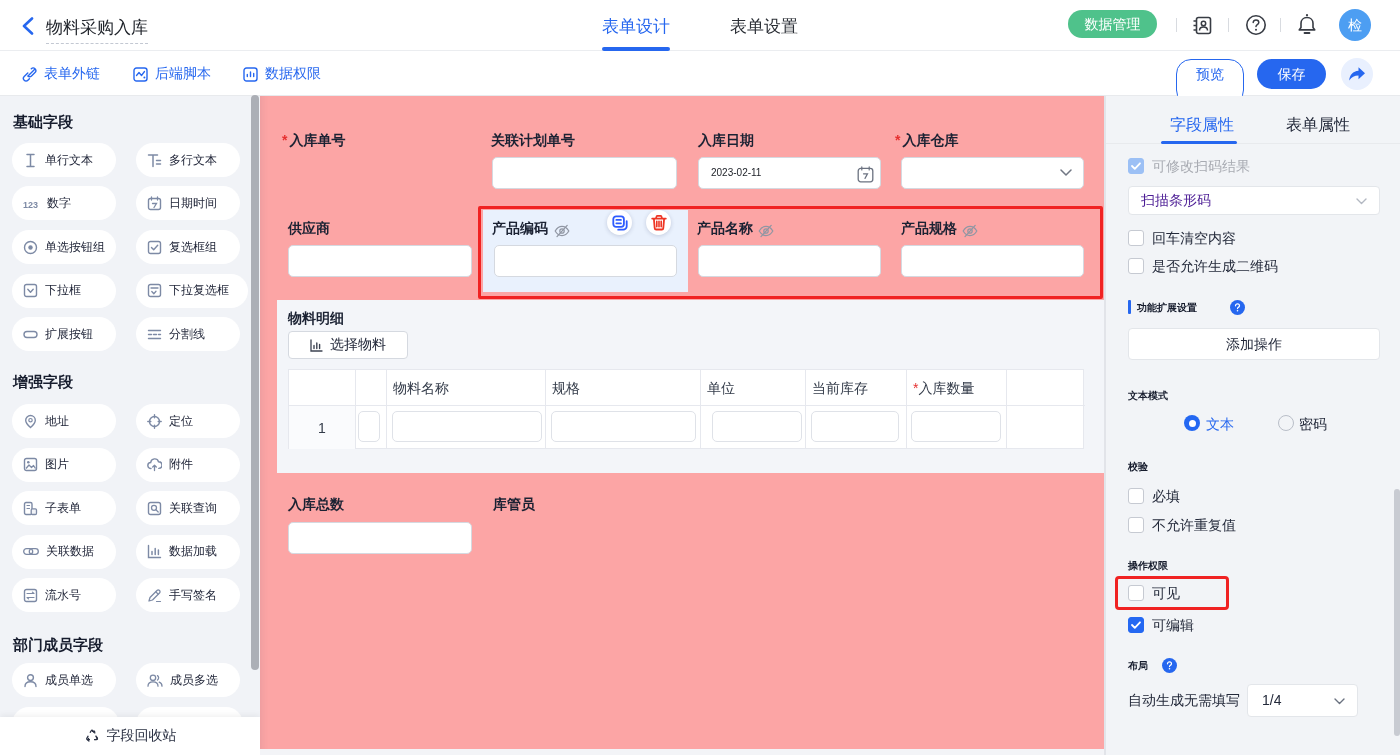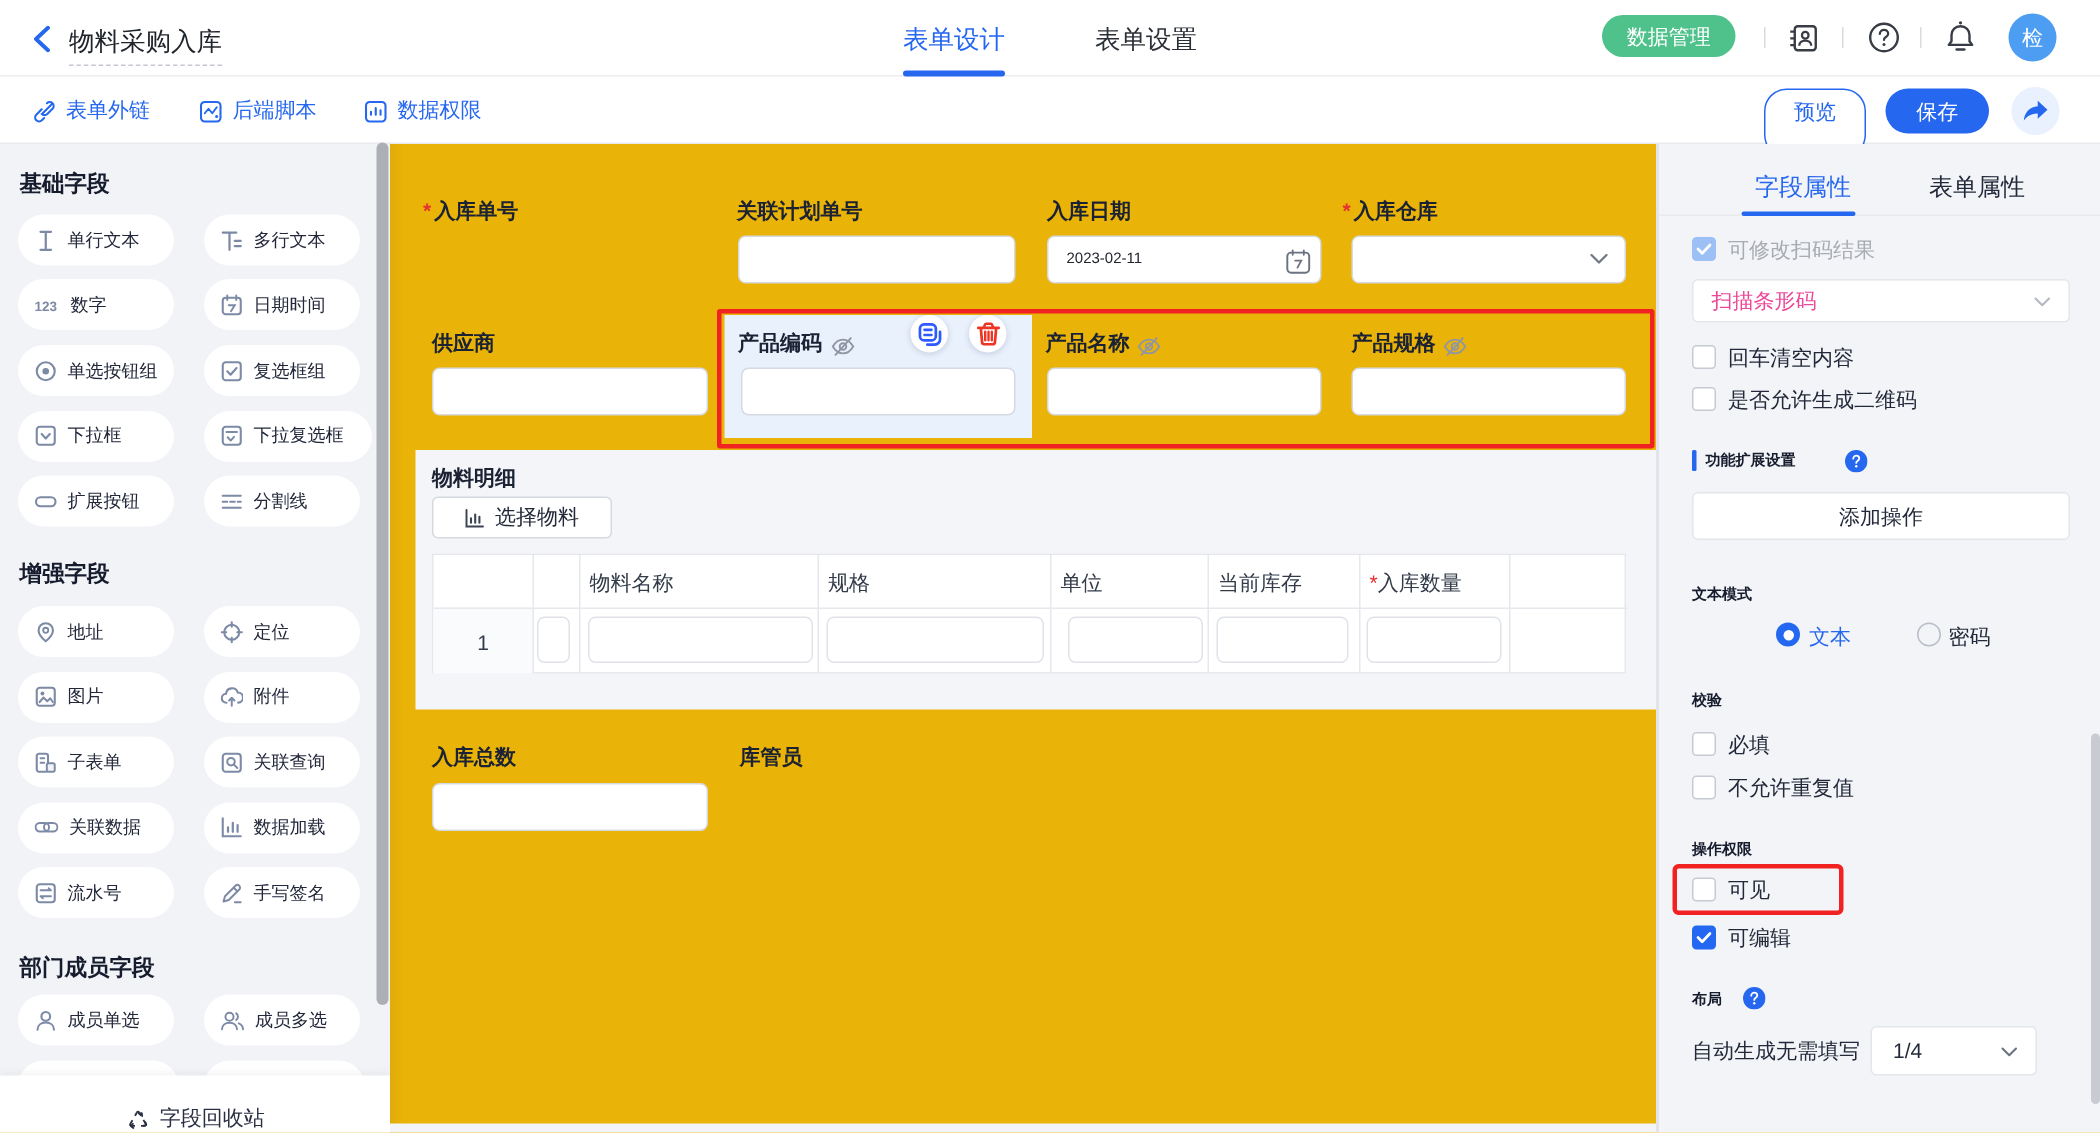--- a/index.html
+++ b/index.html
@@ -21,23 +21,23 @@
 .tlink { position:absolute; top:13px; color:#2667ef; font-size:14px; display:flex; align-items:center; gap:7px; }
 .btn-preview { position:absolute; left:1176px; top:59px; width:68px; height:46px; border:1px solid #2667ef; border-radius:15px; color:#2667ef; font-size:14px; text-align:center; line-height:28px; background:#fff; }
 .btn-save { position:absolute; left:1257px; top:59px; width:69px; height:30px; border-radius:15px; color:#fff; font-size:14px; text-align:center; line-height:30px; background:#2667ef; }
 .btn-share { position:absolute; left:1341px; top:58px; width:32px; height:32px; border-radius:50%; background:#e9f0fe; }
 
 #side { position:absolute; left:0; top:96px; width:260px; height:659px; background:#f1f3f7; }
 #side .sec { position:absolute; left:13px; font-size:15px; font-weight:bold; color:#161c2d; }
 .pill { position:absolute; height:34px; min-width:104px; background:#fff; border-radius:17px; font-size:12px; color:#22273a; display:flex; align-items:center; padding:0 8px 0 11px; gap:7px; white-space:nowrap; }
 .pill svg { flex:0 0 auto; }
 #sidebar-thumb { position:absolute; left:251px; top:95px; width:8px; height:575px; background:#acafb6; border-radius:4px; }
-#recycle { position:absolute; left:0px; top:717px; width:260px; height:38px; background:#fff; box-shadow:0 -2px 6px rgba(0,0,0,.06); display:flex; align-items:flex-end; justify-content:center; gap:7px; font-size:14px; color:#2a3042; }
-
-#canvas { position:absolute; left:260px; top:96px; width:844px; height:659px; background:#eab308; box-shadow:inset 10px 0 10px -10px rgba(40,60,90,.12); }
+#recycle { position:absolute; left:0px; top:717px; width:260px; height:38px; background:#fff; box-shadow:0 -2px 6px rgba(0,0,0,.06); display:flex; align-items:center; justify-content:center; gap:7px; font-size:14px; color:#2a3042; }
+
+#canvas { position:absolute; left:260px; top:96px; width:844px; height:659px; background:#fca5a5; box-shadow:inset 10px 0 10px -10px rgba(40,60,90,.12); }
 .flabel { position:absolute; font-size:14px; font-weight:bold; color:#1b2233; white-space:nowrap; }
 .req::before { content:"*"; color:#e63030; margin-right:2px; }
 .inp { position:absolute; height:32px; background:#fff; border:1px solid #d5d9e0; border-radius:5px; }
 .inp-dis { position:absolute; height:32px; background:#f4f5f7; border-radius:4px; color:#b0b3ba; font-size:14px; line-height:32px; padding-left:9px; }
 .cellsel { position:absolute; background:#e9f1fd; }
 .redbox { position:absolute; border:3px solid #f02222; border-radius:2px; }
 .subsec { position:absolute; left:17px; top:204px; width:827px; height:173px; background:#f3f5f9; }
 .tbl { position:absolute; background:#fff; border:1px solid #e6e8ee; }
 .tbl .hcell { position:absolute; border-right:1px solid #e6e8ee; font-size:14px; color:#333b49; padding:10px 0 0 6px; }
 
@@ -297,21 +297,21 @@
   <div id="pdiv"></div>
   <div id="panel">
     <div style="position:absolute;left:0;top:0;width:294px;height:48px;border-bottom:1px solid #e8eaed"></div>
     <div class="ptab" style="left:64px;top:19px;color:#2667ef">字段属性</div>
     <div class="ptab" style="left:180px;top:19px;color:#23293a">表单属性</div>
     <div style="position:absolute;left:55px;top:45px;width:76px;height:3px;background:#2667ef;border-radius:2px"></div>
     <div class="pchk" style="top:62px;background:#9cc0f5;border-color:#9cc0f5"><svg width="14" height="14" viewBox="0 0 14 14" style="margin:0">
           <path d="M3 7 l2.8 2.8 L11 4.3" fill="none" stroke="#fff" stroke-width="1.8" stroke-linecap="round" stroke-linejoin="round"></path>
         </svg></div>
     <div class="plab" style="top:62px;color:#a8abb2">可修改扫码结果</div>
-    <div style="position:absolute;left:22px;top:90px;width:252px;height:29px;background:#fff;border:1px solid #e3e6ea;border-radius:4px;font-size:14px;color:#ec4899;line-height:27px;padding-left:12px">扫描条形码
+    <div style="position:absolute;left:22px;top:90px;width:252px;height:29px;background:#fff;border:1px solid #e3e6ea;border-radius:4px;font-size:14px;color:#4c1d95;line-height:27px;padding-left:12px">扫描条形码
       <svg style="position:absolute;right:12px;top:11px" width="11" height="7" viewBox="0 0 11 7">
           <path d="M1 1 l4.5 4.5 L10 1" fill="none" stroke="#b3b8c2" stroke-width="1.4" stroke-linecap="round" stroke-linejoin="round"></path>
         </svg>
     </div>
     <div class="pchk" style="top:134px"></div>
       <div class="plab" style="top:134px">回车清空内容</div>
     <div class="pchk" style="top:162px"></div>
       <div class="plab" style="top:162px">是否允许生成二维码</div>
     <div style="position:absolute;left:22px;top:204px;width:3px;height:14px;background:#2667ef;border-radius:1px"></div>
     <div class="psec" style="left:31px;top:204px;line-height:15px">功能扩展设置</div>

